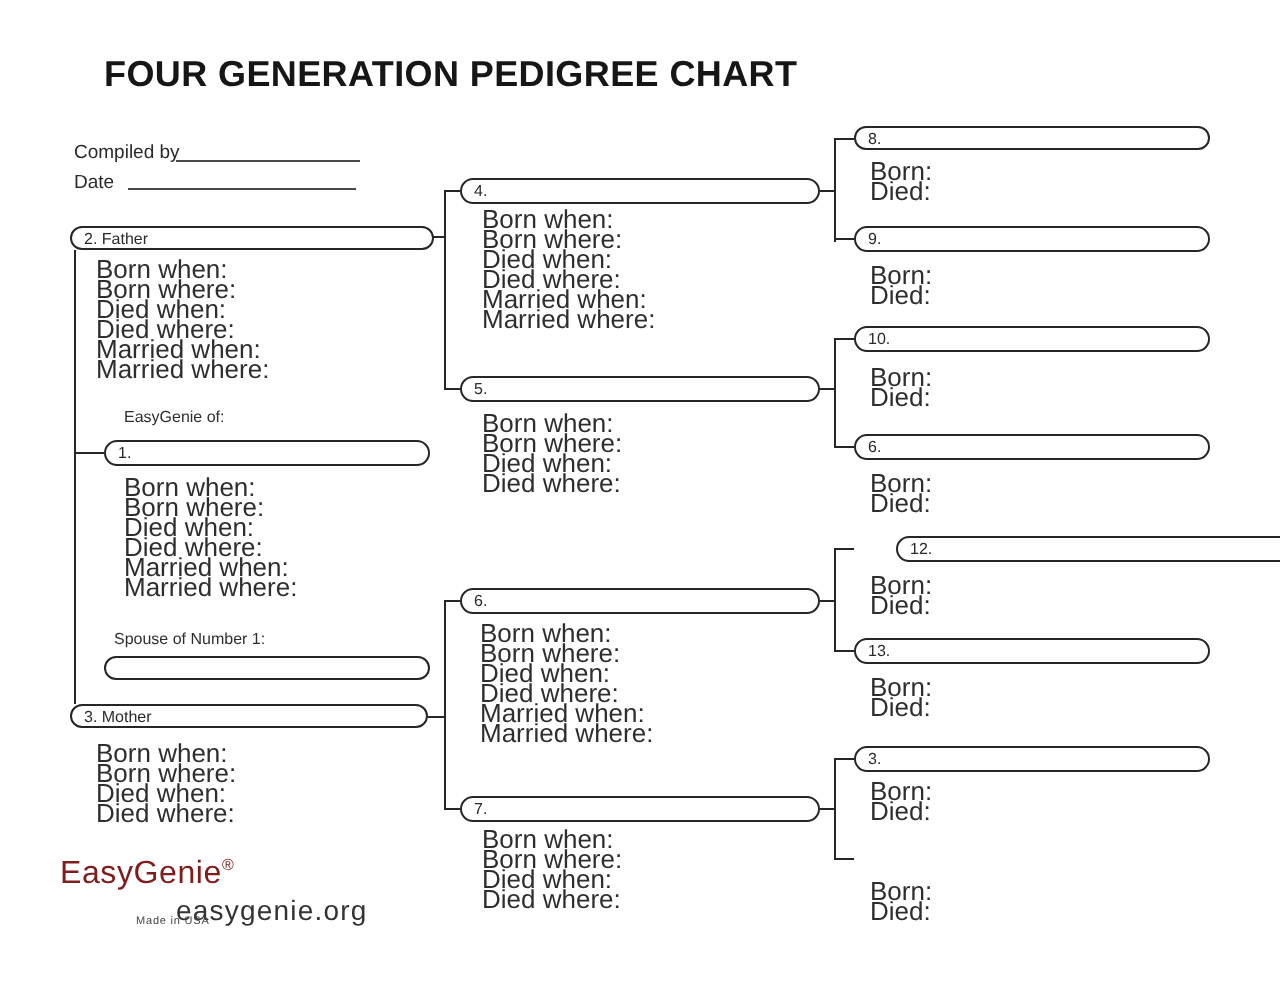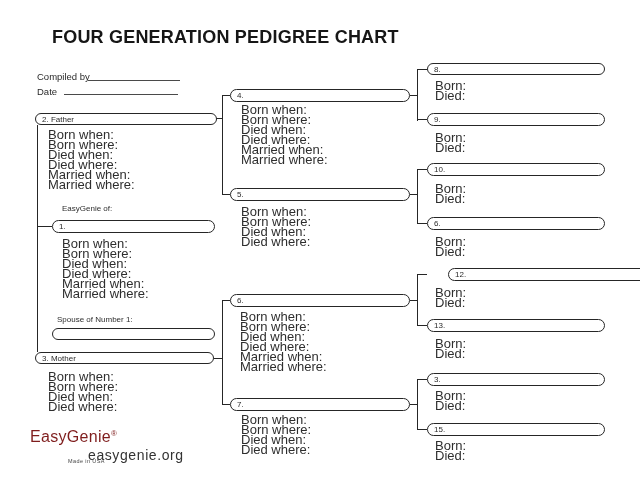--- a/index.html
+++ b/index.html
@@ -176,21 +176,20 @@
     <div>Born:</div>
     <div>Died:</div>
   </div>
 
   <div class="pbox" style="left:427px;top:373px;width:178px">3.</div>
   <div class="fields" style="left:435px;top:391px">
     <div>Born:</div>
     <div>Died:</div>
   </div>
 
-  <div class="pbox" style="left:427px;top:423px;width:178px">15.</div>
   <div class="fields" style="left:435px;top:441px">
     <div>Born:</div>
     <div>Died:</div>
   </div>
 
   <div class="brand"><span>EasyGenie</span><sup>®</sup></div>
   <div class="site">easygenie.org</div>
   <div class="madein">Made in USA</div>
 
 </div>

